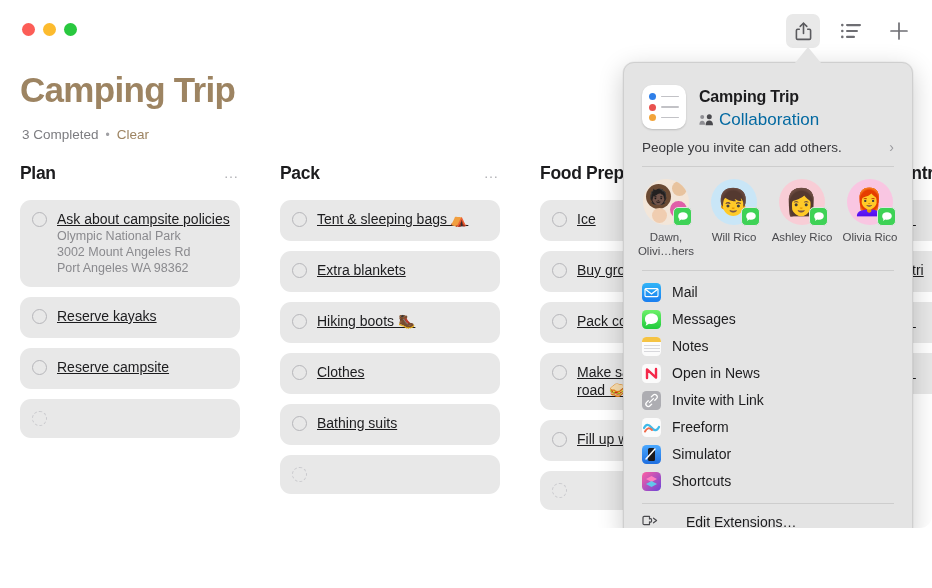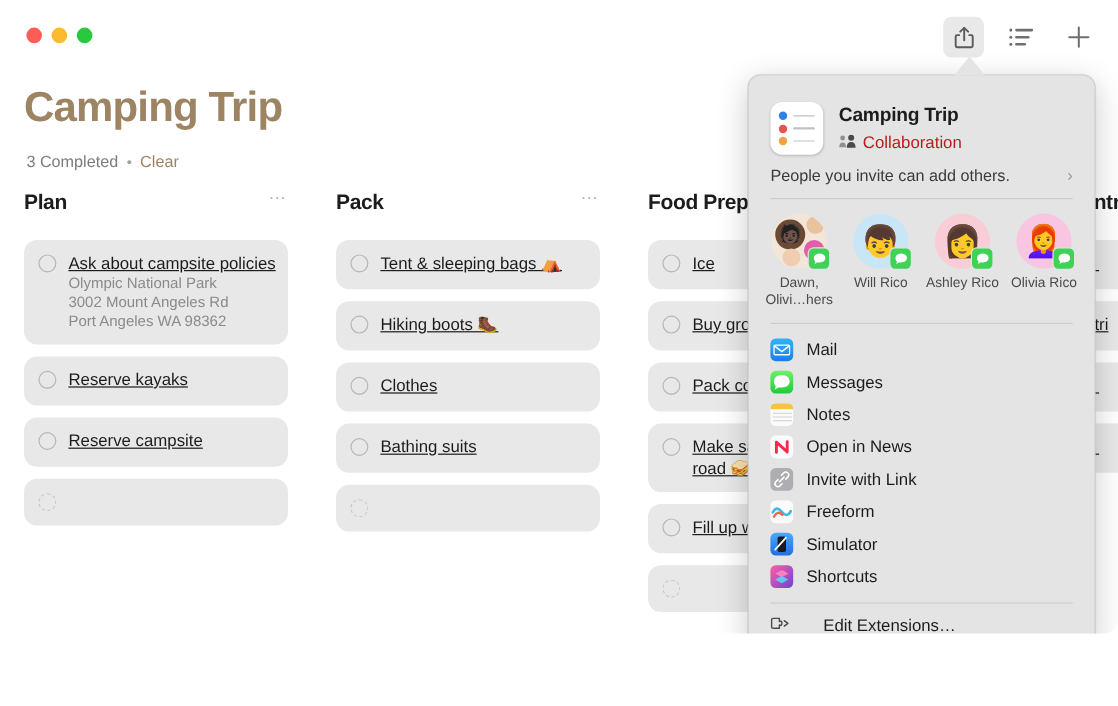--- a/index.html
+++ b/index.html
@@ -58,21 +58,21 @@
   #clear-button { color: #9d8462; cursor: pointer; }
 
   
   #columns {
     position: absolute; top: 158px; left: 0;
     width: 932px; height: 430px;
     display: flex;
   }
   .column { width: 260px; flex: none; padding: 0 20px; }
   .col-head {
-    display: flex; align-items: flex-start; justify-content: space-between;
+    display: flex; align-items: center; justify-content: space-between;
     height: 30px; margin-bottom: 12px;
   }
   .col-title {
     font-size: 17.5px; font-weight: bold; color: #1c1c1e;
     letter-spacing: -0.3px; white-space: nowrap;
   }
   .col-more { color: #b4b4b8; font-size: 15px; letter-spacing: 1.5px; line-height: 8px; }
 
   .task {
     background: #e8e8e8;
@@ -130,21 +130,21 @@
     padding: 8px 7px;
     display: flex; flex-direction: column; justify-content: space-between;
   }
   .rem-row { display: flex; align-items: center; gap: 5px; }
   .rem-dot { width: 7px; height: 7px; border-radius: 50%; flex: none; }
   .rem-dot.b { background: #2f7fe8; }
   .rem-dot.r { background: #e8524f; }
   .rem-dot.o { background: #f2a43a; }
   .rem-line { height: 1.6px; background: #c2c2c6; border-radius: 1px; flex: 1; }
   .pop-title { font-size: 16px; font-weight: bold; color: #1c1c1e; margin-top: 3px; letter-spacing: -0.2px; }
-  .pop-sub { font-size: 14px; color: #b91c1c; margin-top: 4px; display: flex; align-items: center; gap: 5px; text-align: center; }
+  .pop-sub { font-size: 17px; color: #0369a1; margin-top: 4px; display: flex; align-items: center; gap: 5px; text-align: center; }
 
   .pop-invite-row {
     margin: 9px 18px 0 18px;
     padding-bottom: 11px;
     border-bottom: 0.8px solid #cdcdcd;
     display: flex; align-items: center; justify-content: space-between;
     font-size: 13.5px; color: #3a3a3e;
   }
   .chev { color: #9a9a9e; font-size: 14px; }
 
@@ -277,20 +277,26 @@
       </div>
       <div class="column">
         <div class="col-head">
           <div class="col-title">Pack</div>
           <div class="col-more">…</div>
         </div>
         <div class="task">
           <div class="circle"></div>
           <div class="task-body">
             <div class="task-title">Tent &amp; sleeping bags ⛺</div>
+          </div>
+        </div>
+        <div class="task">
+          <div class="circle"></div>
+          <div class="task-body">
+            <div class="task-title">Extra blankets</div>
           </div>
         </div>
         <div class="task">
           <div class="circle"></div>
           <div class="task-body">
             <div class="task-title">Hiking boots 🥾</div>
           </div>
         </div>
         <div class="task">
           <div class="circle"></div>

